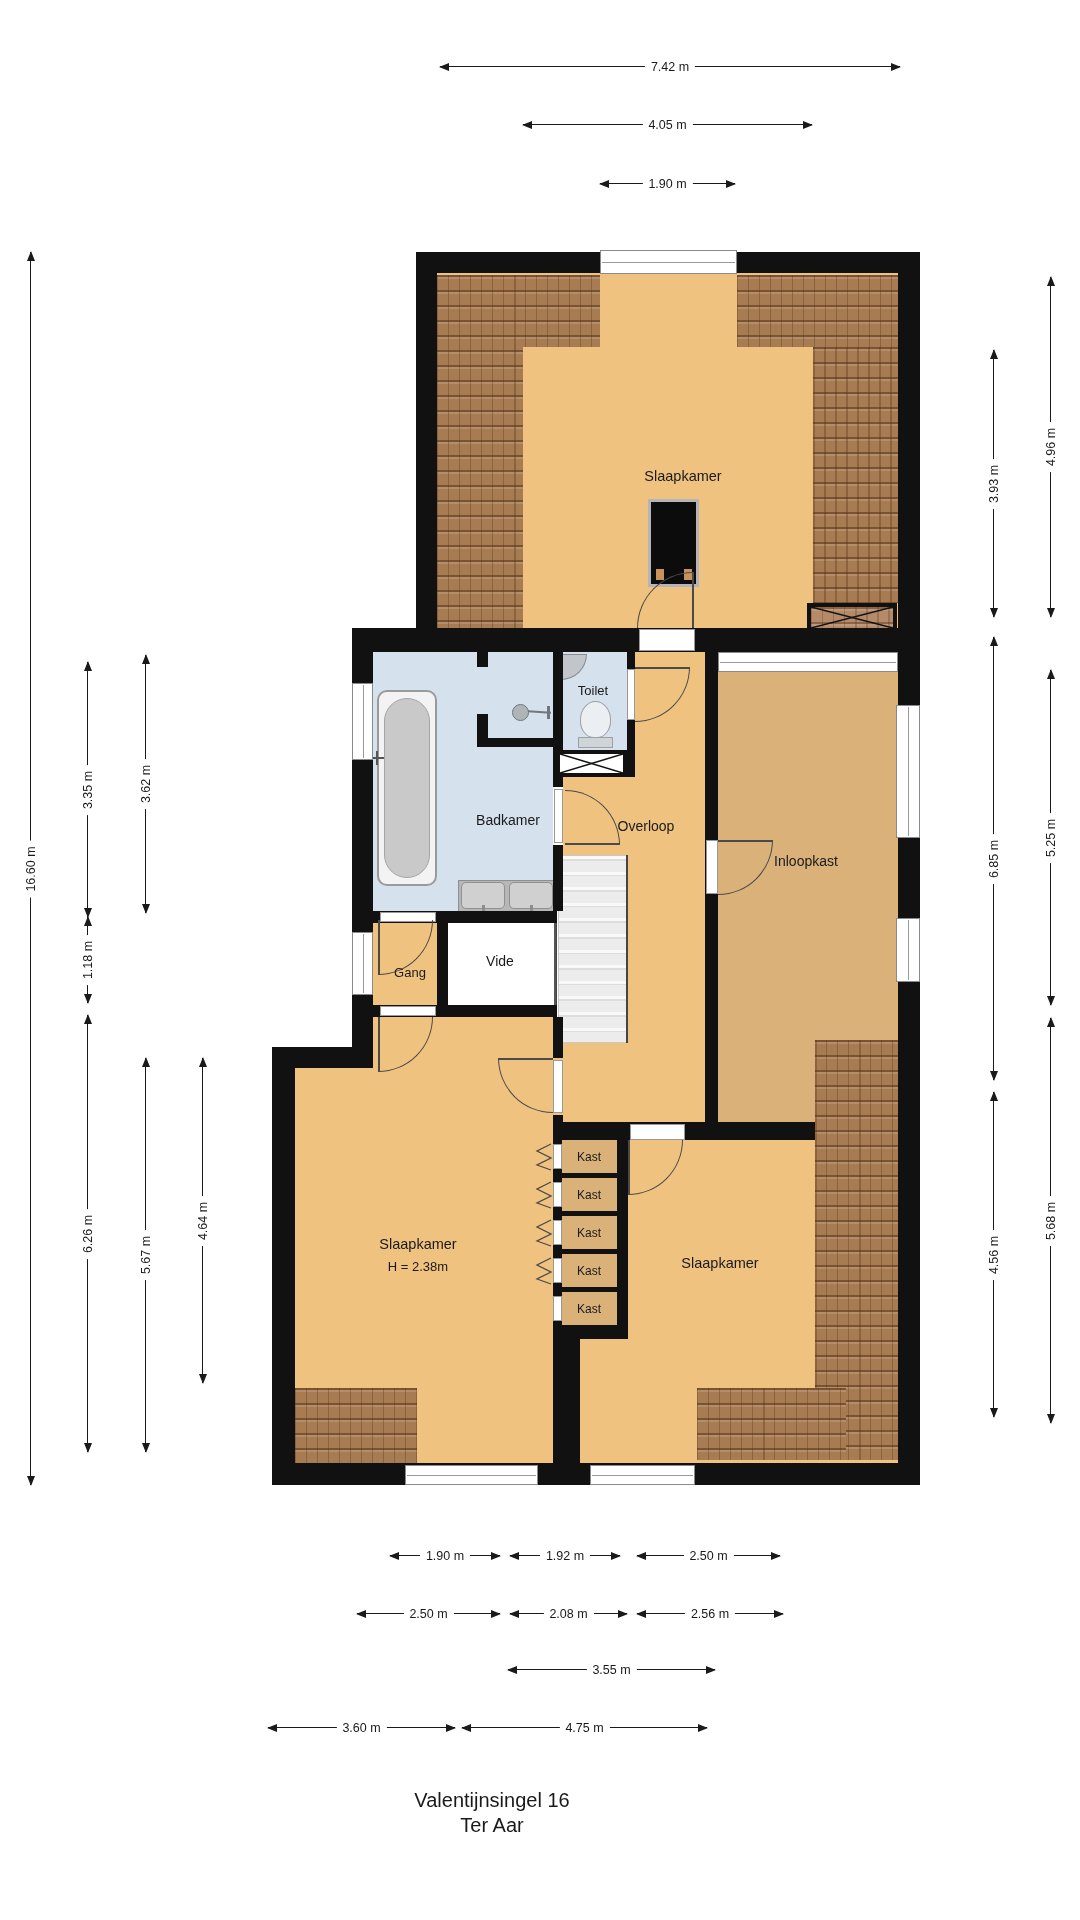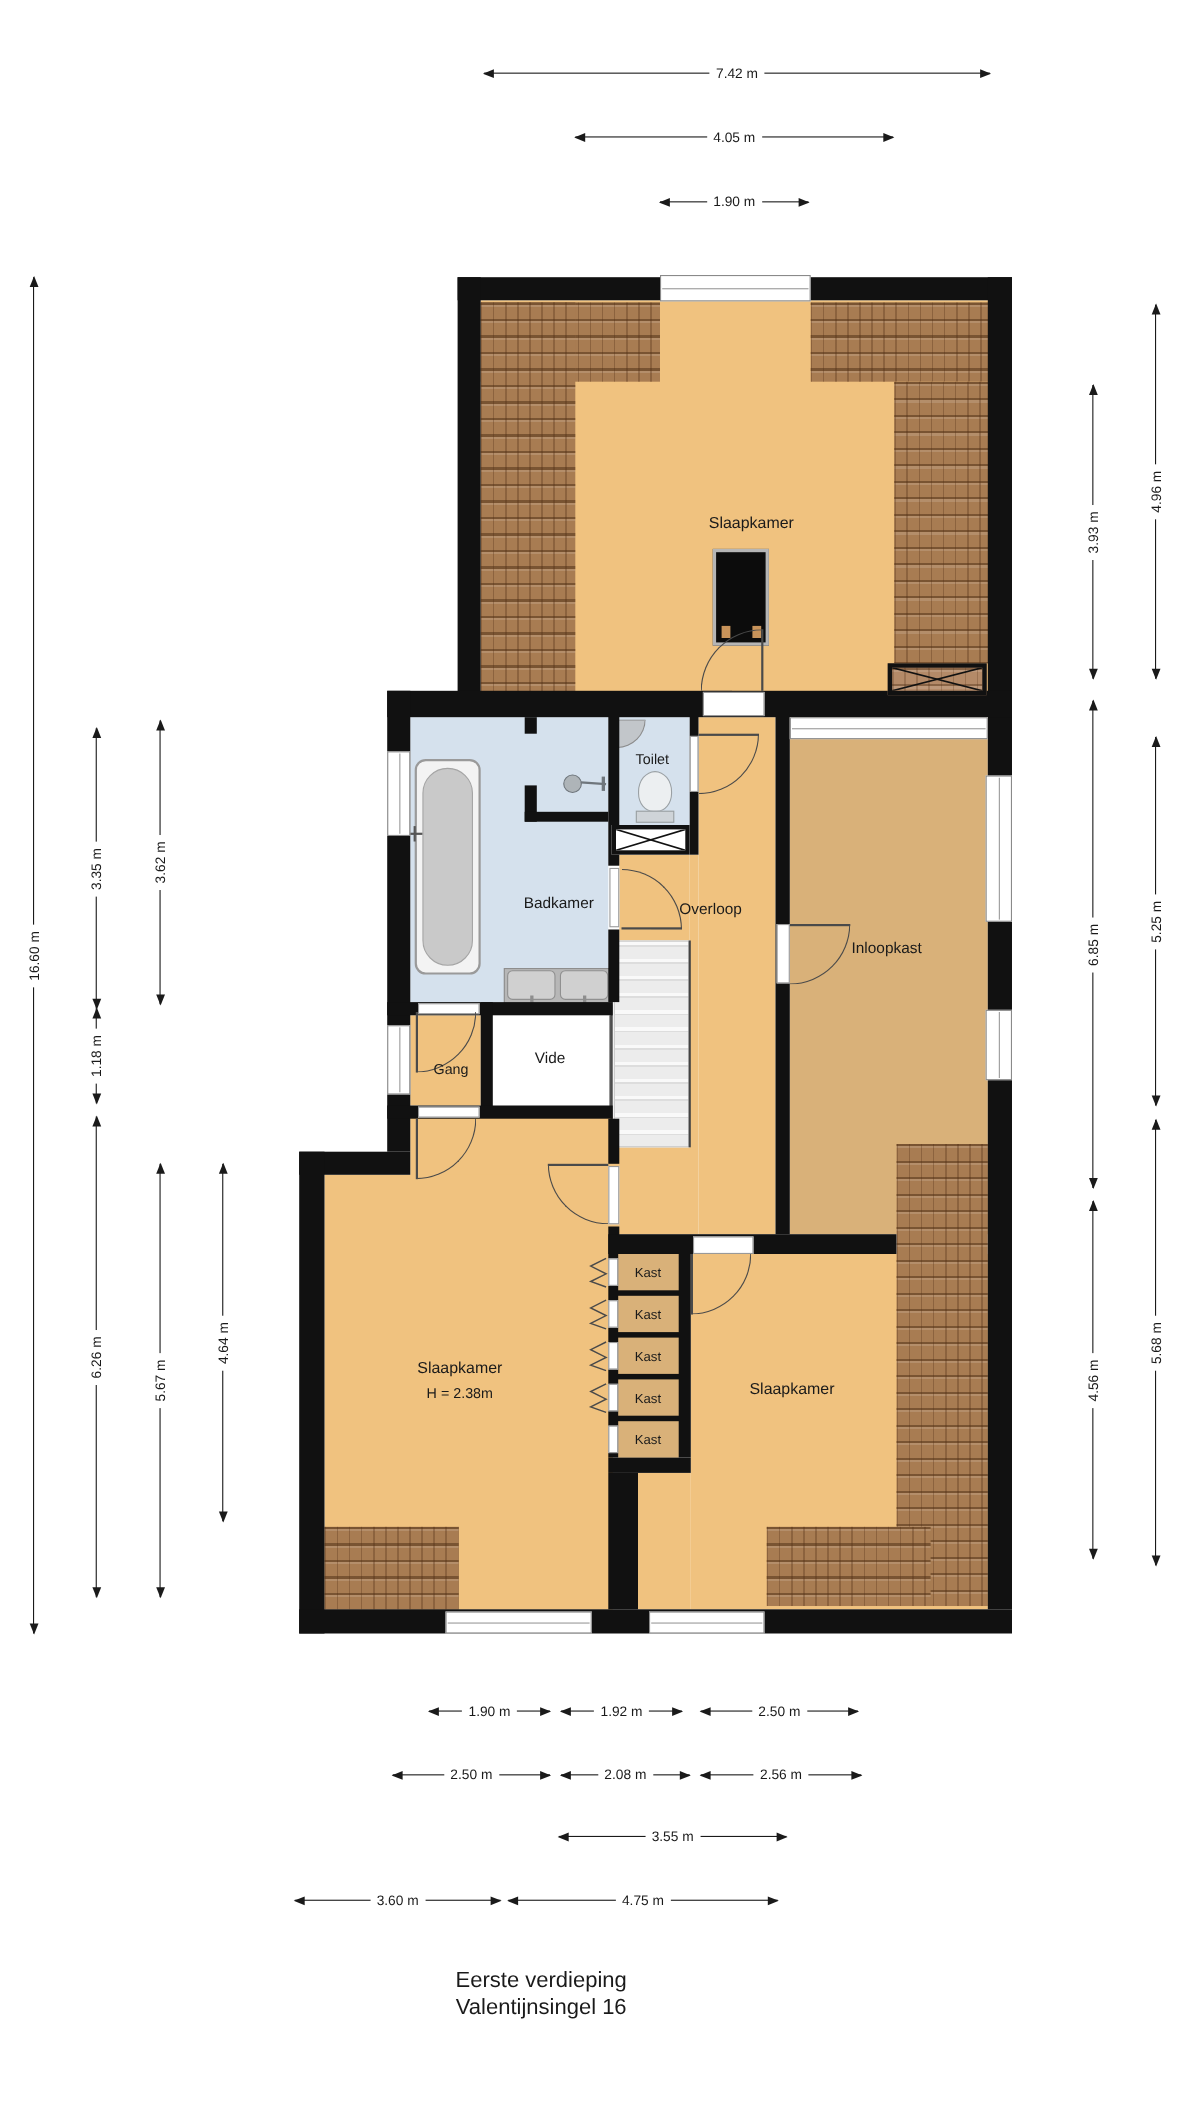--- a/index.html
+++ b/index.html
@@ -296,17 +296,17 @@
       <span class="lab">3.55 m</span>
     </div>
   <div class="dimh" style="left:268px;top:1727px;width:187px;">
       <span class="lab">3.60 m</span>
     </div>
   <div class="dimh" style="left:462px;top:1727px;width:245px;">
       <span class="lab">4.75 m</span>
     </div>
 
   <div class="title">
-    <div>Eerste verdieping</div>
     <div>Valentijnsingel 16</div>
+    <div>Ter Aar</div>
   </div>
 
 </div>
 
 </body></html>

